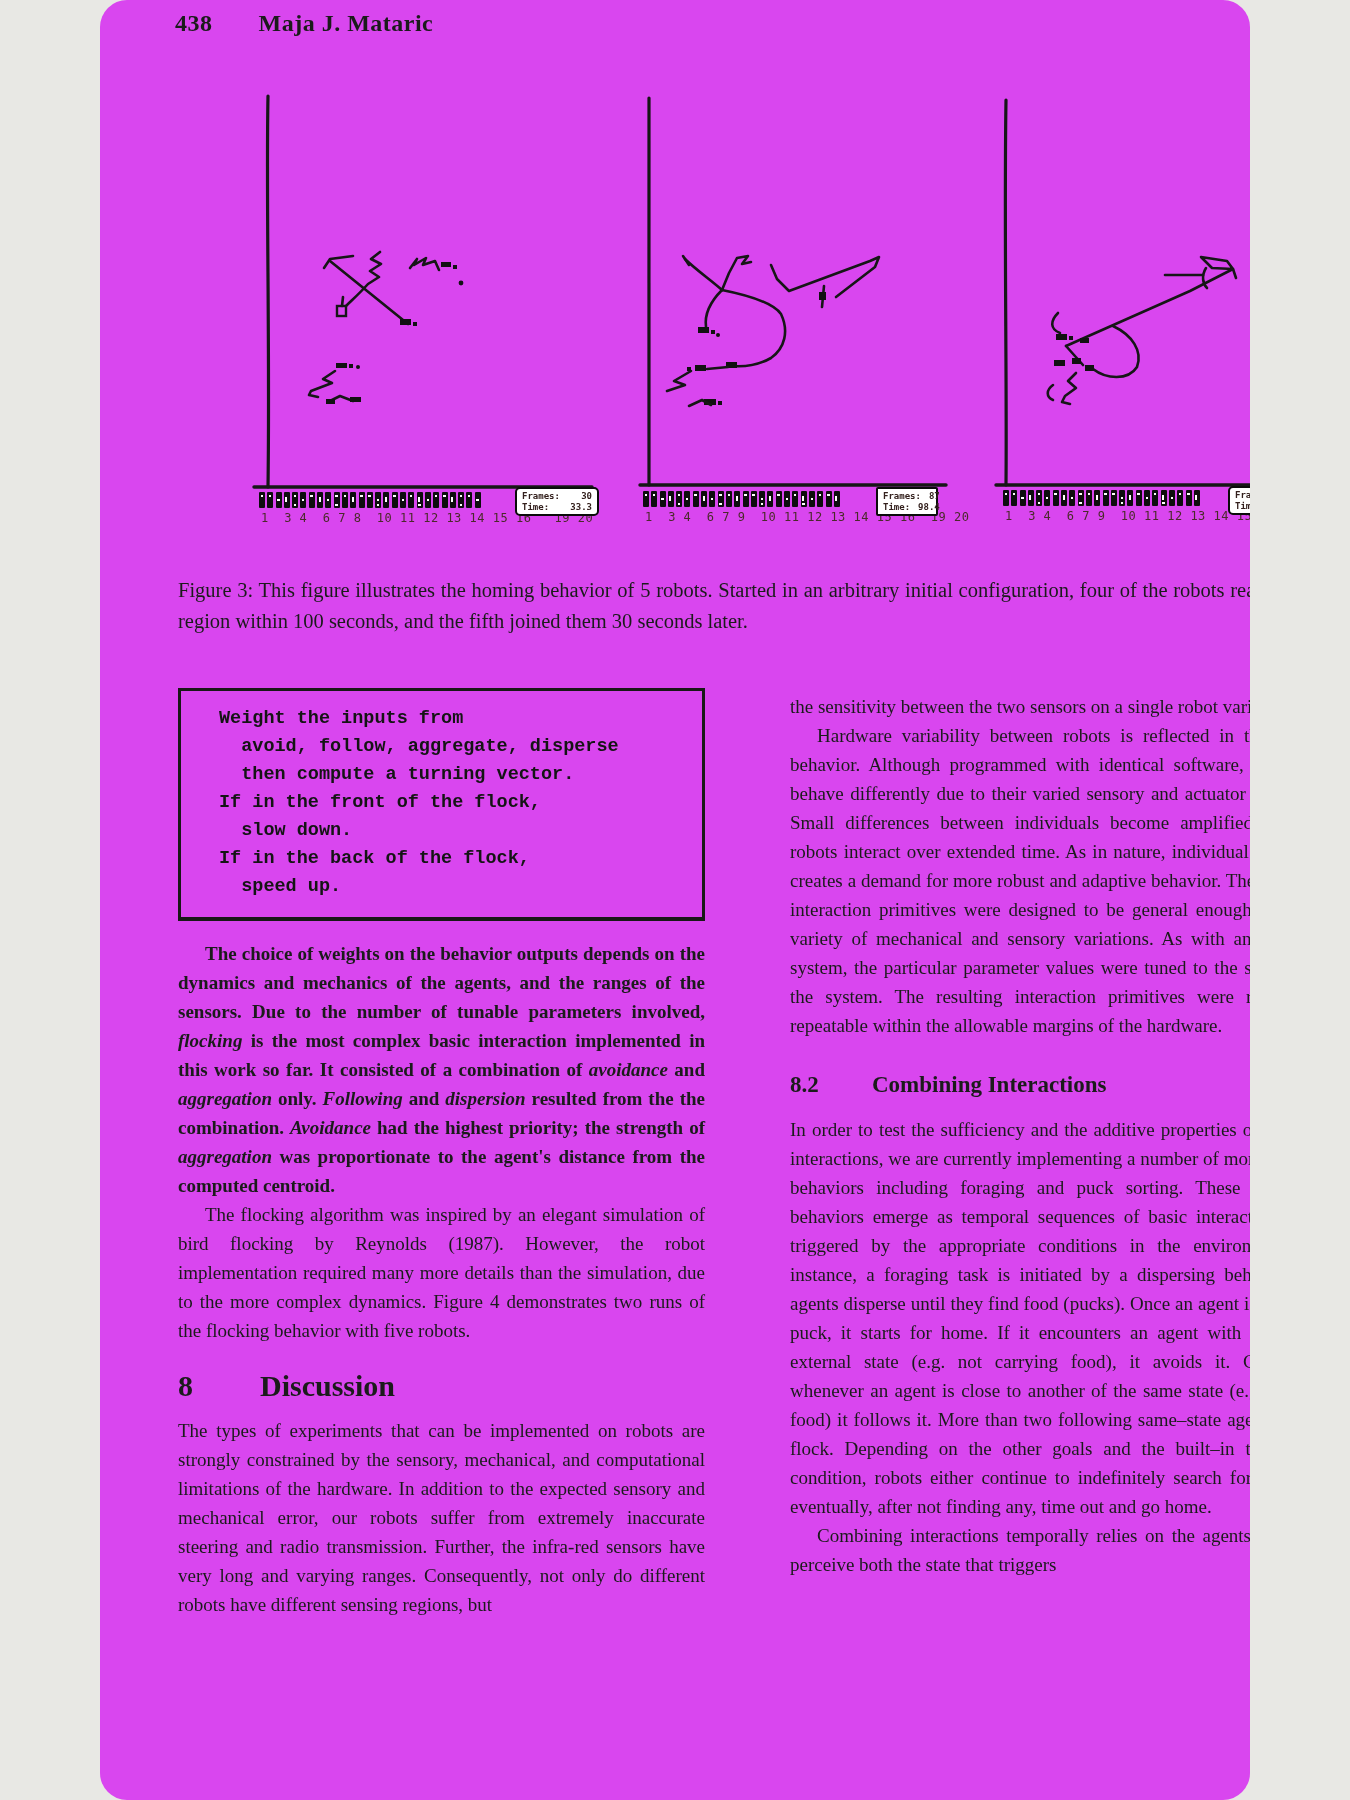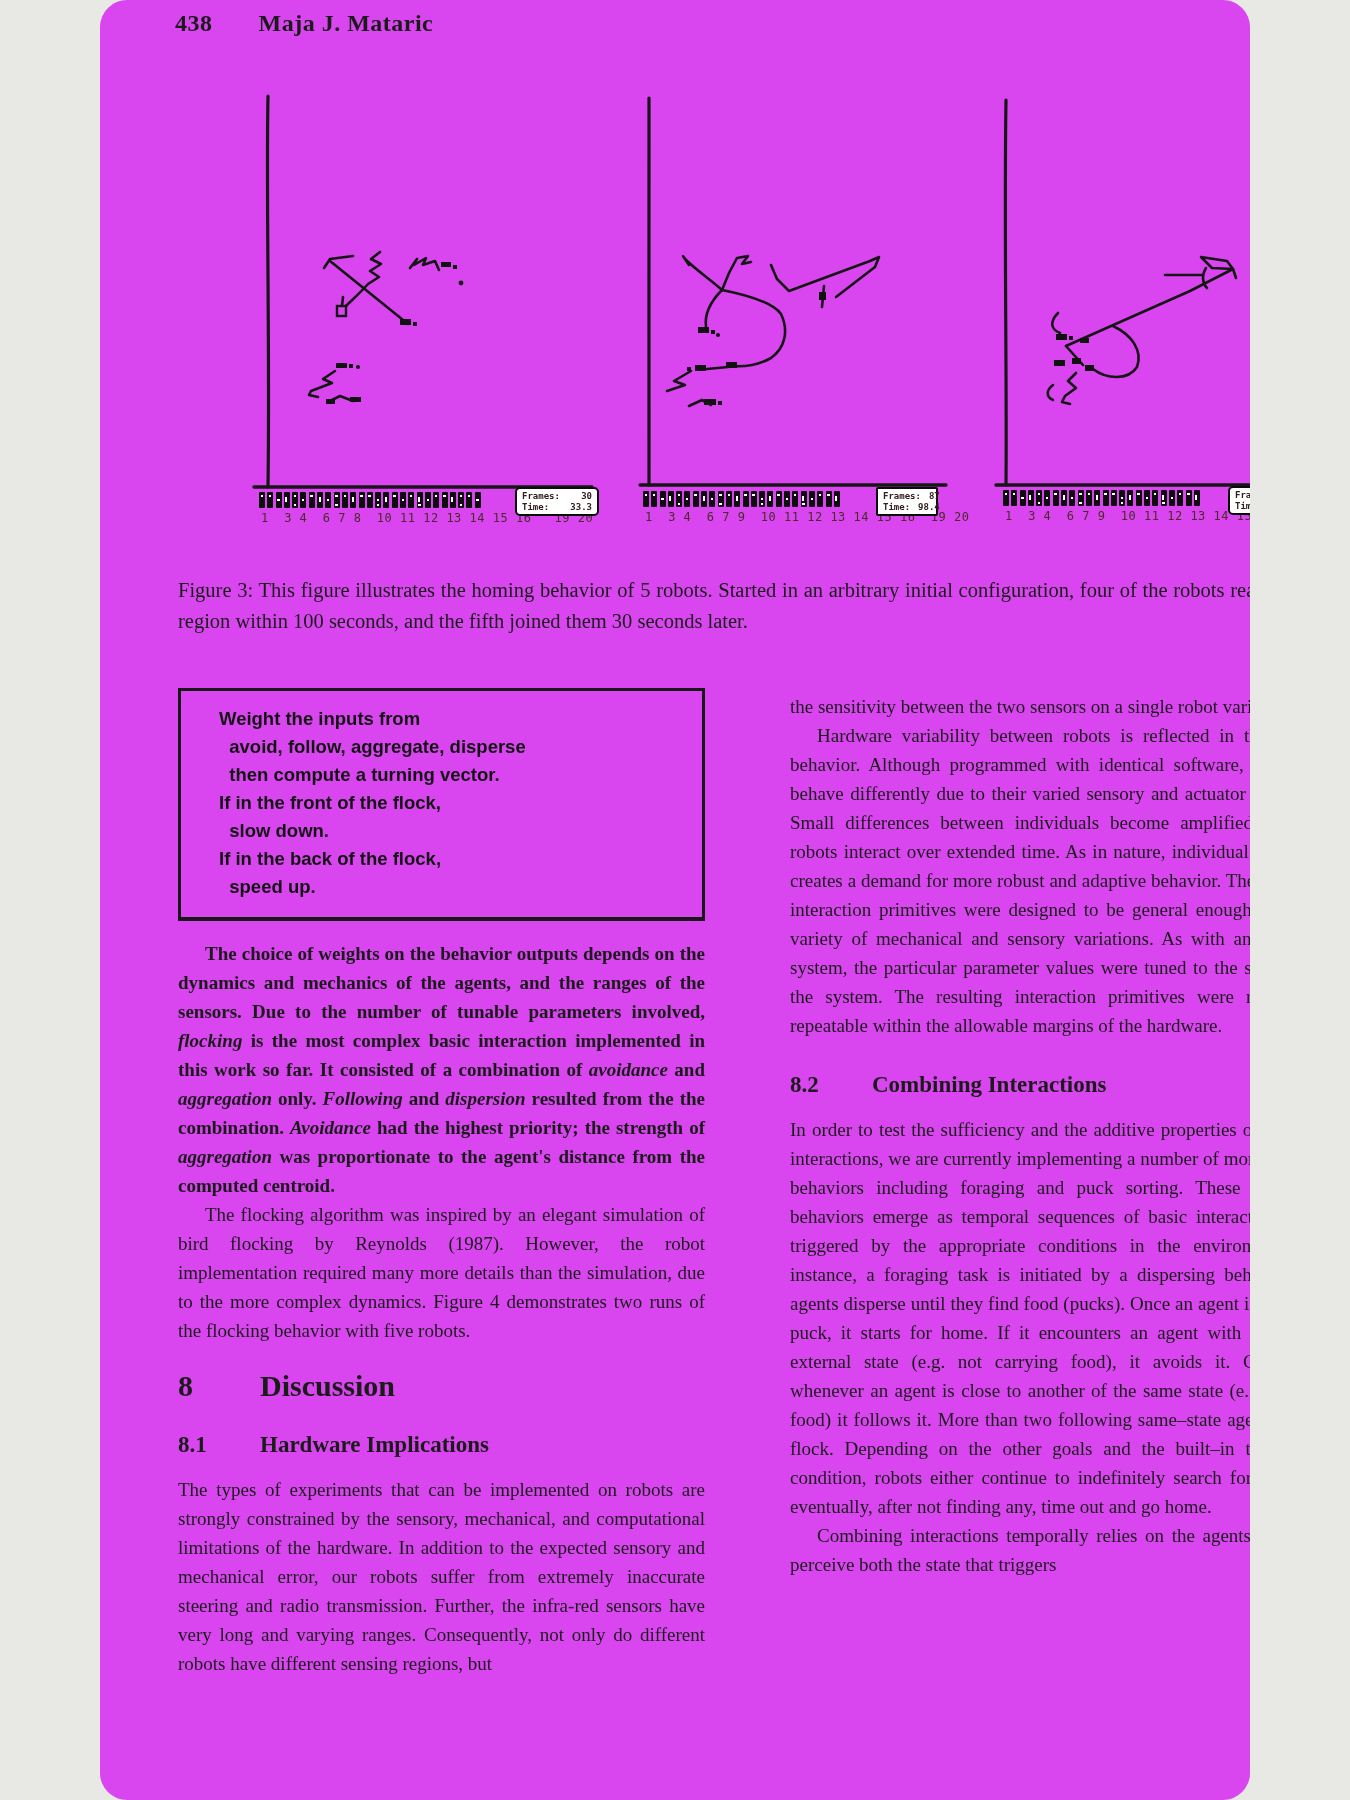--- a/index.html
+++ b/index.html
@@ -38,21 +38,21 @@
   .caption { position:absolute; left:78px; top:575px; width:1198px; font-size:20.5px; line-height:30.5px; text-align:justify; }
 
   
   .col { position:absolute; font-size:19px; line-height:29px; text-align:justify; }
   .col-left  { left:78px;  top:688px; width:527px; }
   .col-right { left:690px; top:692px; width:543px; }
   p { margin:0; }
   p.ind { text-indent:27px; }
 
   .codebox { border:3px solid #181818; border-bottom-width:4px; padding:14px 8px 16px 38px;
-    font-family:Liberation Sans, sans-serif; font-size:18.5px; font-weight:700; line-height:28px;
+    font-family:Liberation Mono, monospace; font-size:18.5px; font-weight:700; line-height:28px;
     white-space:pre; color:#141414; text-align:left; box-sizing:border-box; width:100%; }
 
   .p1 { margin-top:18px;font-weight:bold; }
   h2.sec { font-size:30px; margin:26px 0 0 0; font-weight:700; }
   h3.sub { font-size:23px; margin:30px 0 0 0; font-weight:700; }
   .sec .num, .sub .num { display:inline-block; min-width:82px; }
   .after-head { margin-top:16px; }
   .h82 { margin-top:34px; }
 </style>
 </head>
@@ -271,23 +271,20 @@
 If in the back of the flock,
   speed up.</div>
 
     <p class="ind p1"><span>The choice of weights on the behavior outputs depends on the dynamics and mechanics of the agents, and the ranges of the sensors. Due to the number of tunable parameters involved, </span><span style="font-style: italic;">flocking</span><span> is the most complex basic interaction implemented in this work so far. It consisted of a combination of </span><span style="font-style: italic;">avoidance</span><span> and </span><span style="font-style: italic;">aggregation</span><span> only. </span><span style="font-style: italic;">Following</span><span> and </span><span style="font-style: italic;">dispersion</span><span> resulted from the the combination. </span><span style="font-style: italic;">Avoidance</span><span> had the highest priority; the strength of </span><span style="font-style: italic;">aggregation</span><span> was proportionate to the agent's distance from the computed centroid.</span></p>
     <p class="ind">The flocking algorithm was inspired by an elegant simulation of bird flocking by Reynolds (1987). However, the robot implementation required many more details than the simulation, due to the more complex dynamics. Figure 4 demonstrates two runs of the flocking behavior with five robots.</p>
 
     <h2 class="sec">
       <span class="num">8</span><span>Discussion</span>
     </h2>
 
-    <h3 class="sub">
-      <span class="num">8.1</span><span>Hardware Implications</span>
-    </h3>
 
     <p class="after-head">The types of experiments that can be implemented on robots are strongly constrained by the sensory, mechanical, and computational limitations of the hardware. In addition to the expected sensory and mechanical error, our robots suffer from extremely inaccurate steering and radio transmission. Further, the infra-red sensors have very long and varying ranges. Consequently, not only do different robots have different sensing regions, but</p>
   </div>
 
   <div class="col col-right">
     <p>the sensitivity between the two sensors on a single robot varies as well.</p>
     <p class="ind">Hardware variability between robots is reflected in their group behavior. Although programmed with identical software, the robots behave differently due to their varied sensory and actuator properties. Small differences between individuals become amplified as many robots interact over extended time. As in nature, individual variability creates a demand for more robust and adaptive behavior. The described interaction primitives were designed to be general enough to span a variety of mechanical and sensory variations. As with any physical system, the particular parameter values were tuned to the specifics of the system. The resulting interaction primitives were robust and repeatable within the allowable margins of the hardware.</p>
 
     <h3 class="sub h82">
       <span class="num">8.2</span><span>Combining Interactions</span>

